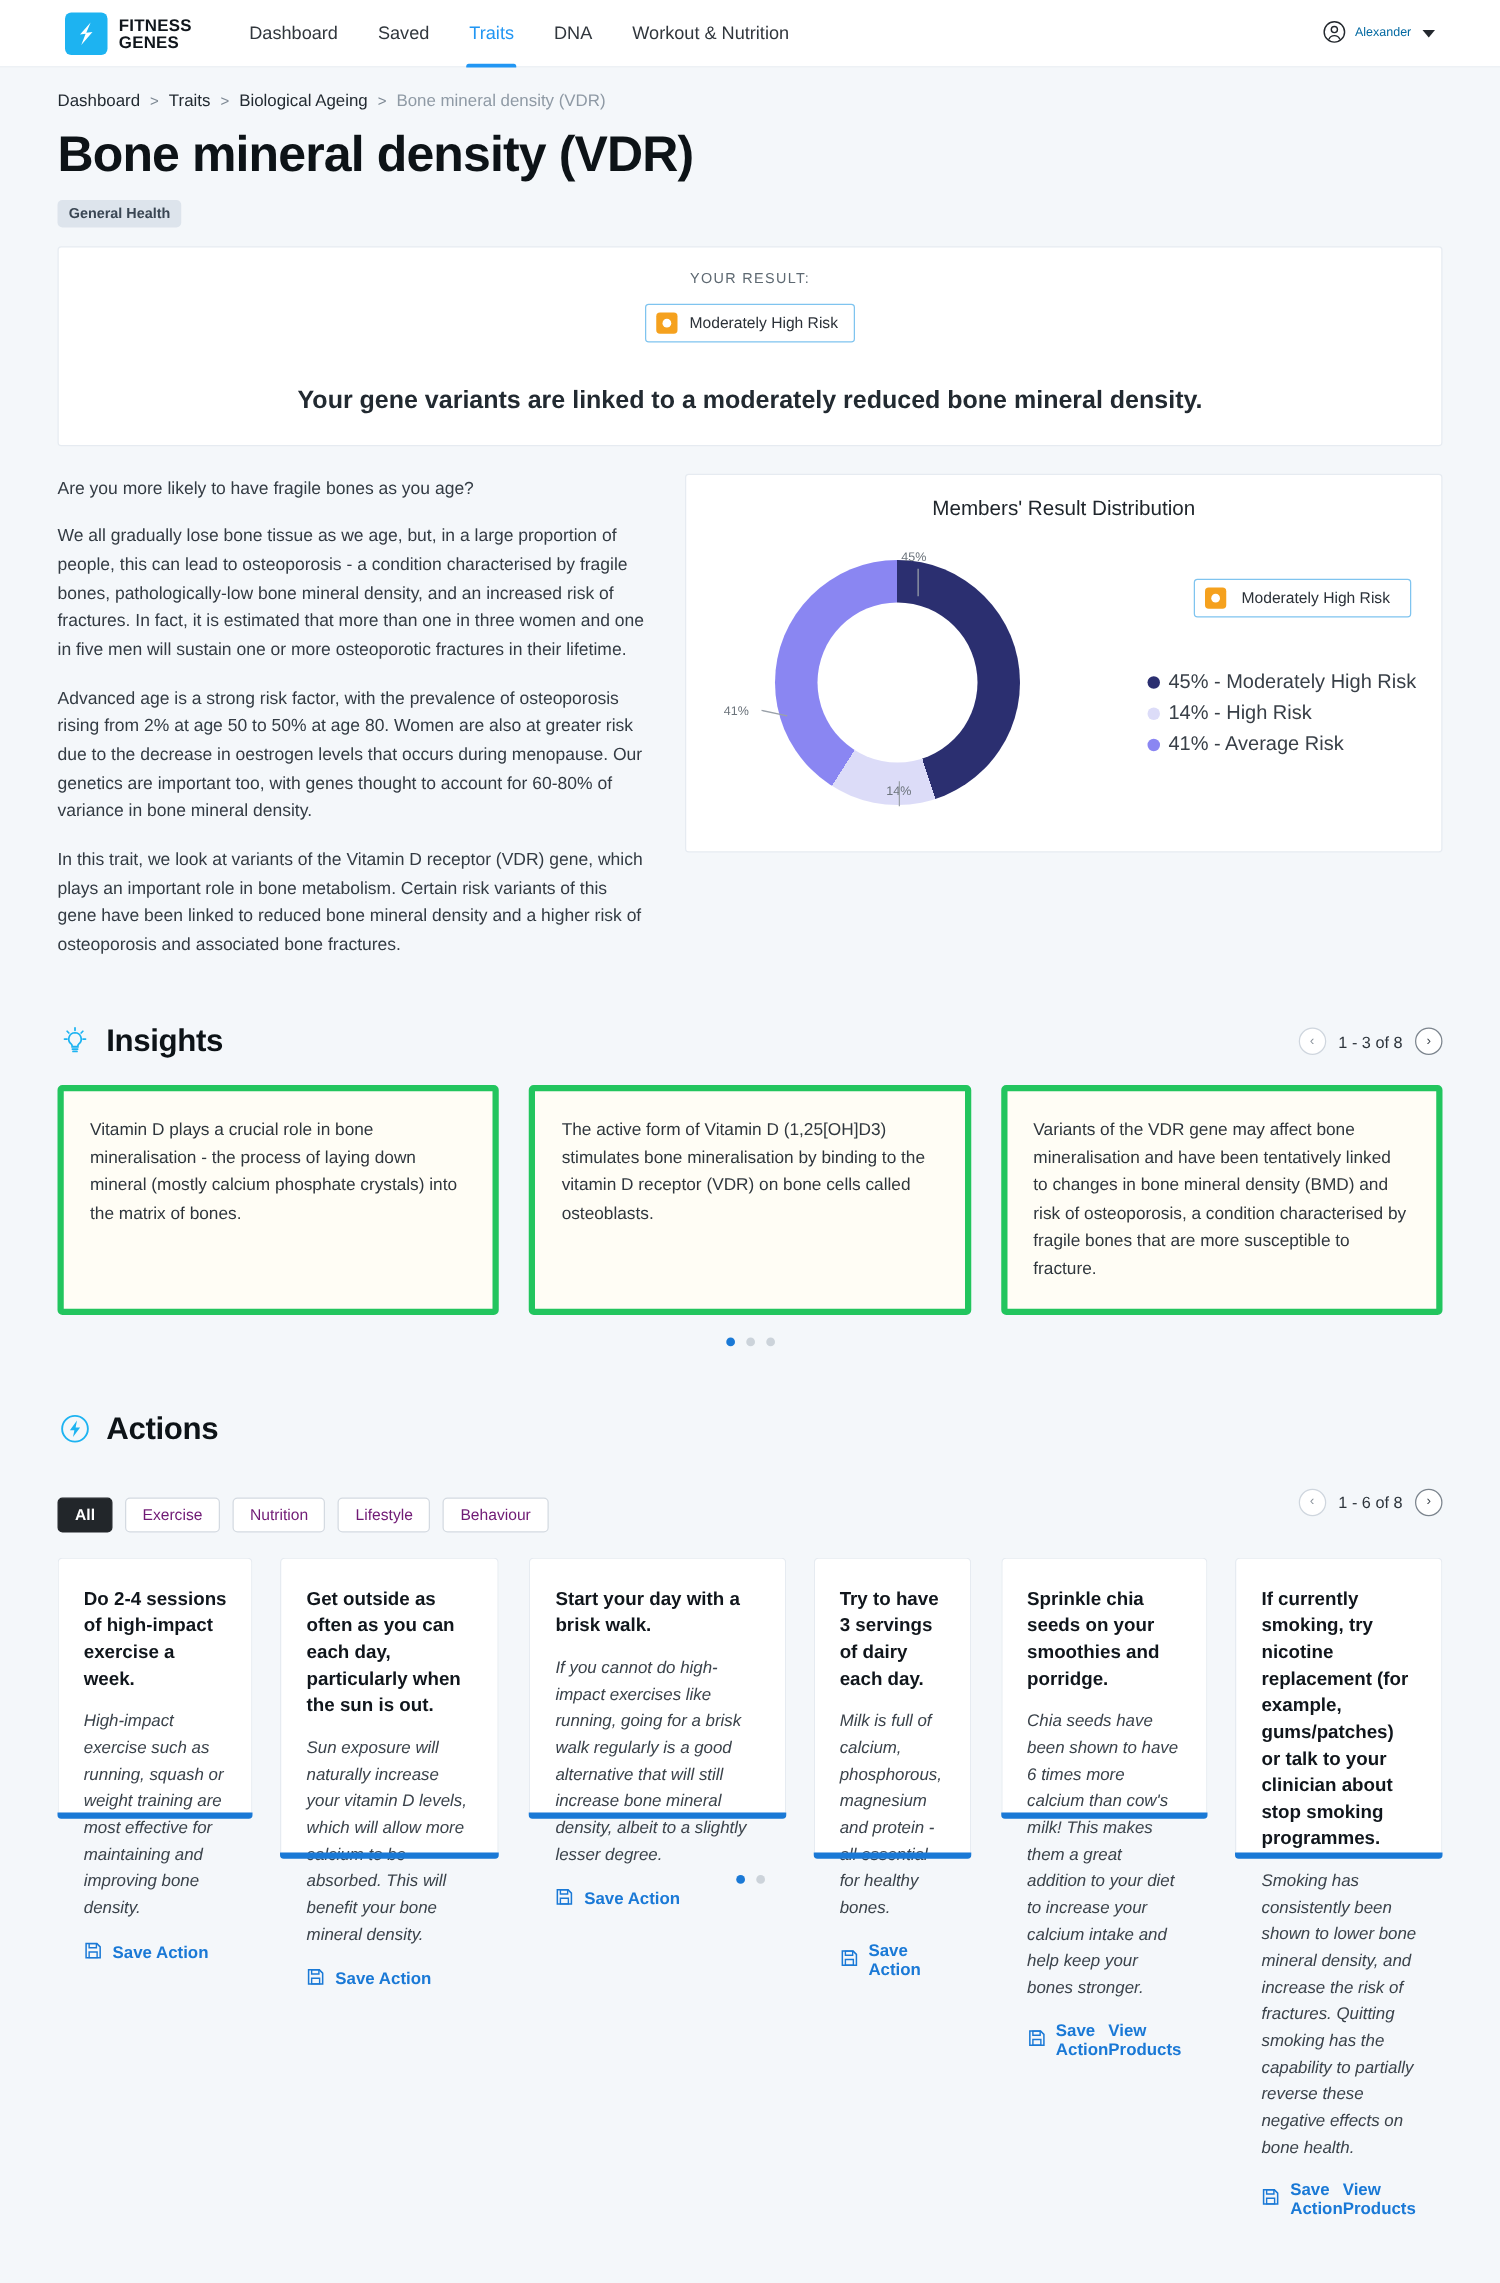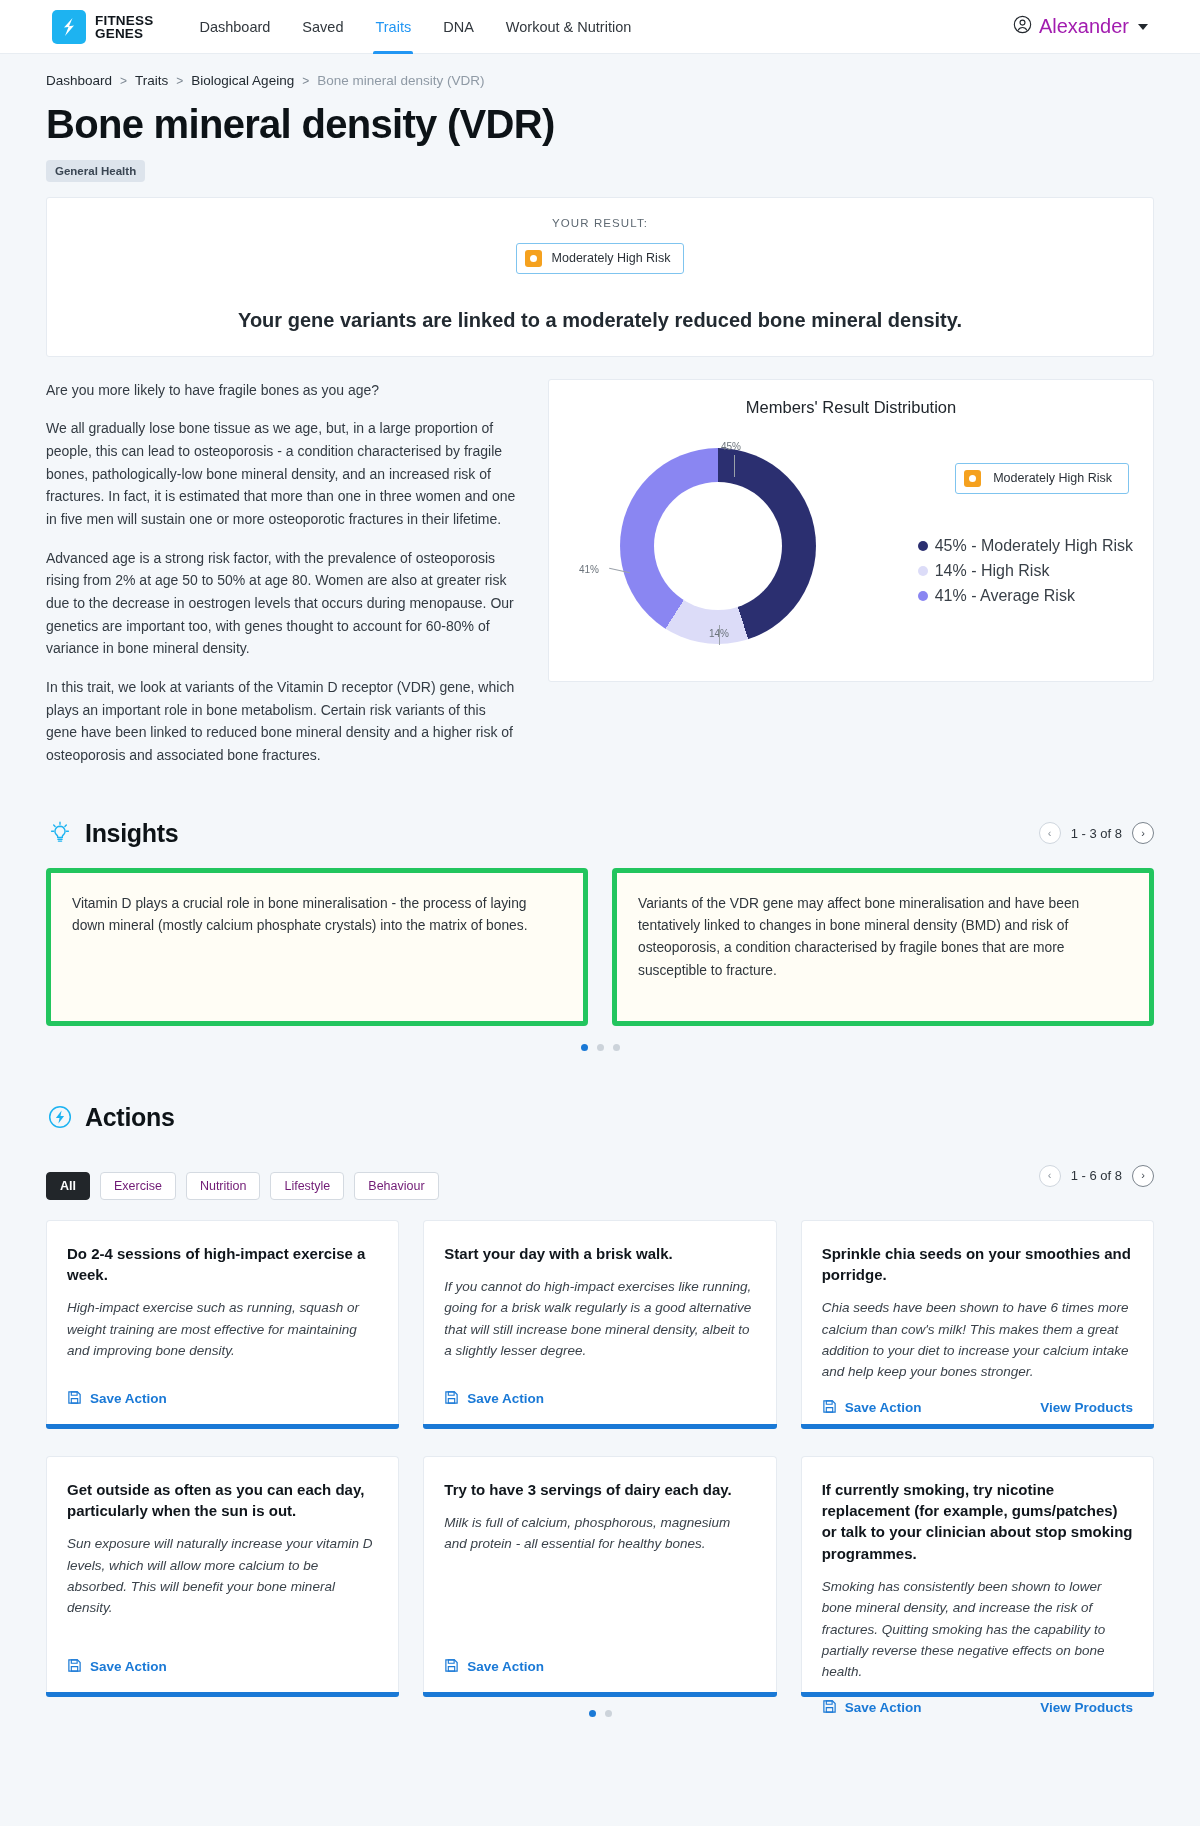--- a/index.html
+++ b/index.html
@@ -37,21 +37,21 @@
     height: 54px; display:flex; align-items:center; cursor: pointer;
     position: relative; white-space: nowrap;
   }
   .nav-link.active { color: #2196f3; }
   .nav-link.active::after {
     content:""; position:absolute; left:14px; right:14px; bottom:0;
     height:3px; background:#2196f3; border-radius: 2px 2px 0 0;
   }
   .nav-user {
     margin-left: auto; display:flex; align-items:center; gap: 7px;
-    font-size: 20px; color: #a21caf; cursor: pointer;
+    font-size: 10px; color: #0369a1; cursor: pointer;
   }
   .caret { width:0;height:0;border-left:5px solid transparent;border-right:5px solid transparent;border-top:6px solid #23282e; margin-left:2px; }
 
   
   .page { padding: 0 46px; }
   .breadcrumb {
     display: flex; align-items: center; gap: 8px;
     font-size: 13.5px; padding: 19px 0 14px 0; color: #222a31;
   }
   .bc-item { cursor: pointer; }
@@ -157,21 +157,21 @@
   .filters { display:flex; gap: 10px; margin-top: 20px; align-items:center; }
   .filter {
     font-size: 12.5px; padding: 6px 13px; border-radius:4px;
     border:1px solid #d4dae1; background:#fff; color:#701a75; cursor:pointer;
   }
   .filter.active { background:#22262a; color:#fff; border-color:#22262a; font-weight:600;}
   .filters-row { display:flex; align-items:center; margin-top: 20px; }
 
   
   .action-grid { display:flex; gap: 24px; margin-top: 20px; }
-  .action-col { flex:1; display:flex; flex-direction:column; gap: 32px; }
+  .action-col { flex:1; display:flex; flex-direction:row; gap: 22px; }
   .action-card {
     background:#fff; border:1px solid #e6ebf1; border-bottom: none;
     border-radius: 4px 4px 0 0; padding: 22px 20px 16px;
     display:flex; flex-direction:column; position:relative;
   }
   .action-card::after {
     content:""; position:absolute; left:-1px; right:-1px; bottom:-5px; height:5px;
     background:#1a79d6; border-radius: 0 0 3px 3px;
   }
   .action-title { font-size:15px; font-weight:700; line-height:1.42; color:#10161c; margin-bottom: 12px; }
@@ -314,20 +314,23 @@
         <div class="pager-text">1 - 3 of 8</div>
         <div class="pager-btn dark">›</div>
       </div>
     </div>
 
     <div class="insight-grid">
       <div class="insight-card">
         <p>Vitamin D plays a crucial role in bone mineralisation - the process of laying down mineral (mostly calcium phosphate crystals) into the matrix of bones.</p>
       </div>
       <div class="insight-card">
+        <p>The active form of Vitamin D (1,25[OH]D3) stimulates bone mineralisation by binding to the vitamin D receptor (VDR) on bone cells called osteoblasts.</p>
+      </div>
+      <div class="insight-card">
         <p>Variants of the VDR gene may affect bone mineralisation and have been tentatively linked to changes in bone mineral density (BMD) and risk of osteoporosis, a condition characterised by fragile bones that are more susceptible to fracture.</p>
       </div>
     </div>
 
     <div class="dots">
       <span class="dot active"></span>
       <span class="dot"></span>
       <span class="dot"></span>
     </div>
   </div>

